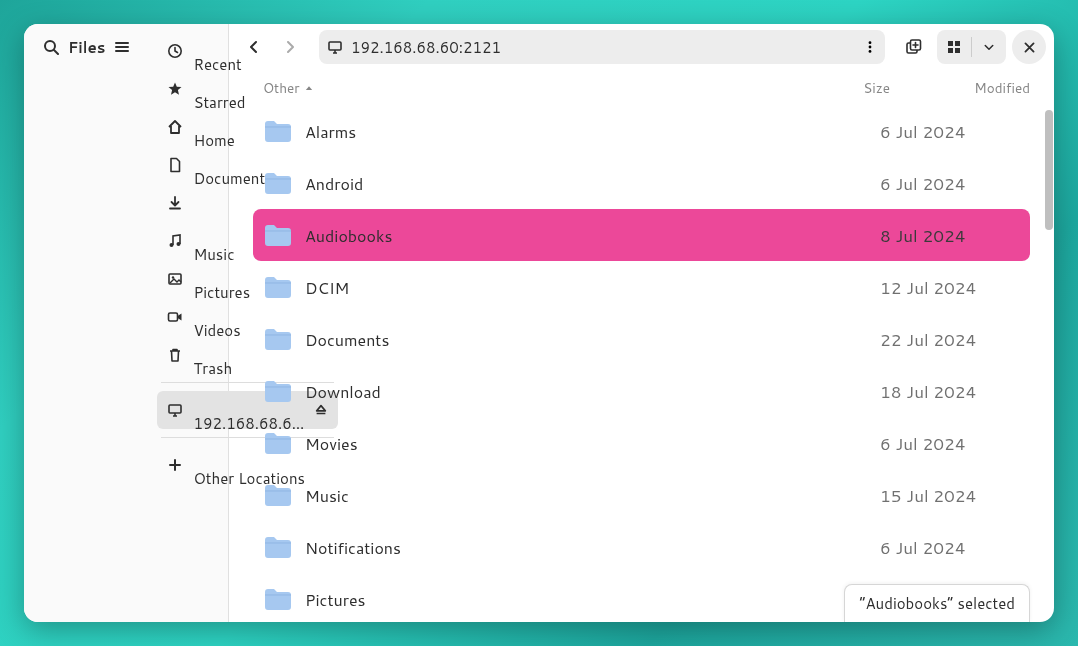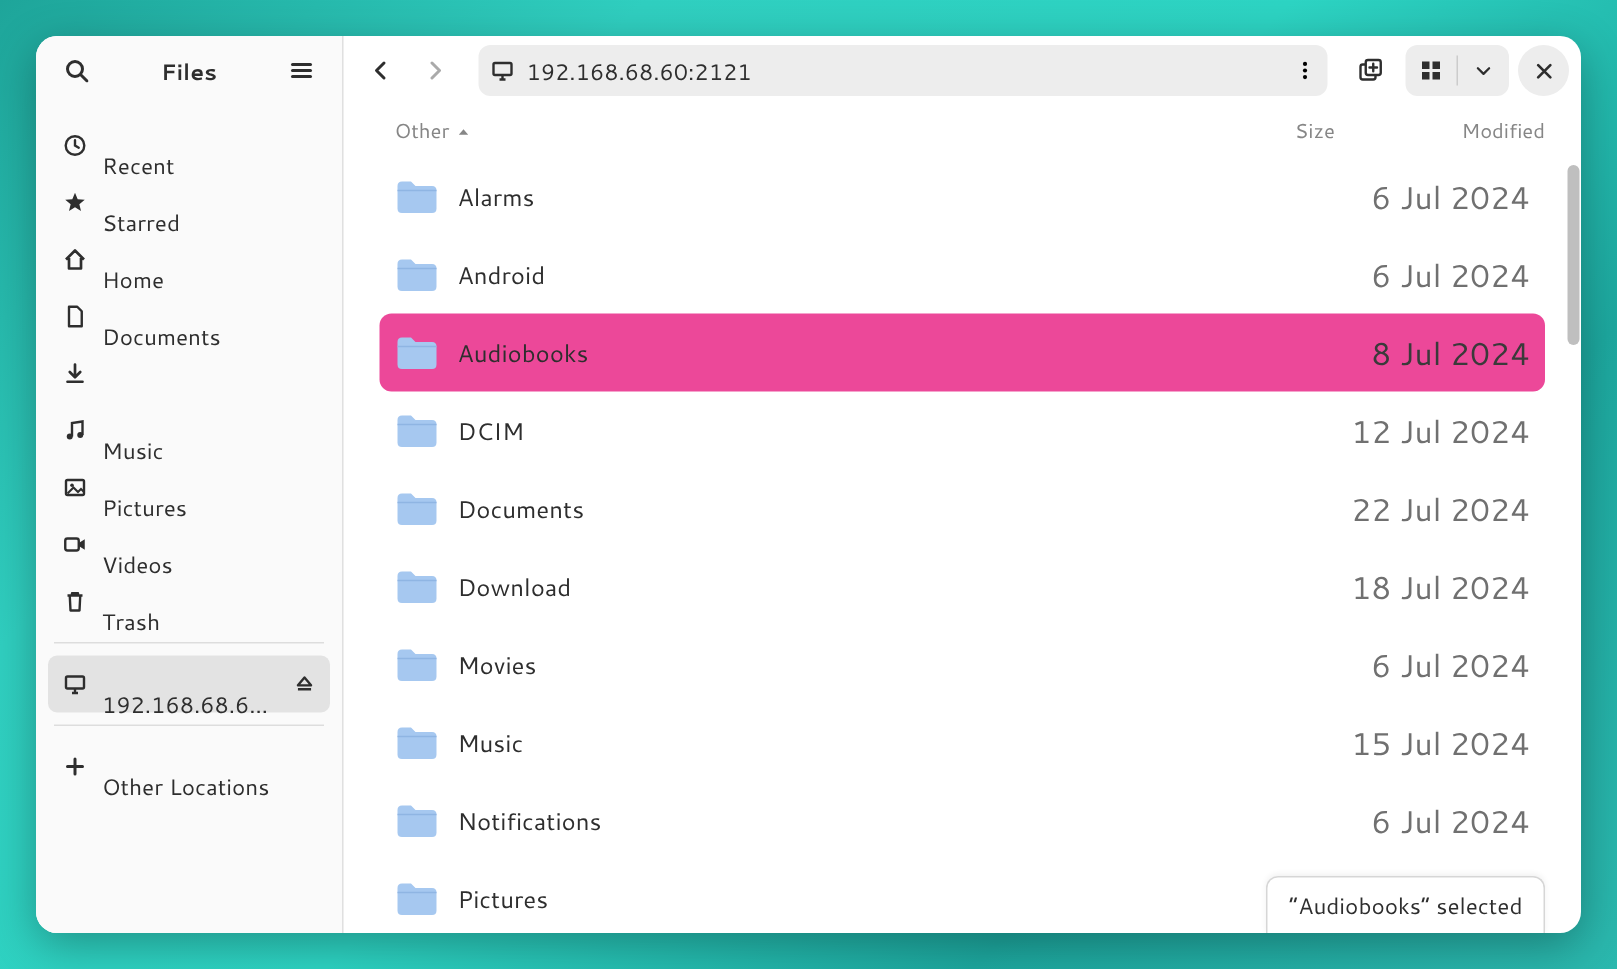--- a/index.html
+++ b/index.html
@@ -21,21 +21,21 @@
   border-radius: 14px;
   box-shadow: 0 8px 30px rgba(0,0,0,0.3);
   display: flex;
   overflow: hidden;
 }
 .sidebar {
   width: 205px;
   background: #fafafa;
   border-right: 1px solid #e0e0e0;
   display: flex;
-  flex-direction: column;
+  flex-direction: row;
 }
 .sidebar-header {
   height: 46px;
   display: flex;
   align-items: center;
   padding: 0 10px;
 }
 .sidebar-header .title {
   flex: 1;
   text-align: center;
@@ -147,21 +147,21 @@
   border-radius: 8px;
   cursor: pointer;
 }
 .file-row.selected { background: #ec4899; }
 .folder-icon {
   width: 30px; height: 26px; margin-right: 12px;
   display: flex; align-items: center; justify-content: center;
 }
 .file-name { flex: 1; font-size: 16px; color: #2e2e2e; }
 .file-size { width: 90px; text-align: right; color: #707070; font-size: 15px; }
-.file-mod { width: 140px; text-align: right; color: #707070; font-size: 21px; }
+.file-mod { width: 140px; color: #707070; font-size: 17px; }
 .file-row.selected .file-mod { color: #3a3a3a; }
 .status-pop {
   position: absolute;
   right: 24px;
   bottom: 0;
   background: #fff;
   border: 1px solid #d6d6d6;
   border-bottom: none;
   border-radius: 8px 8px 0 0;
   padding: 8px 14px;

